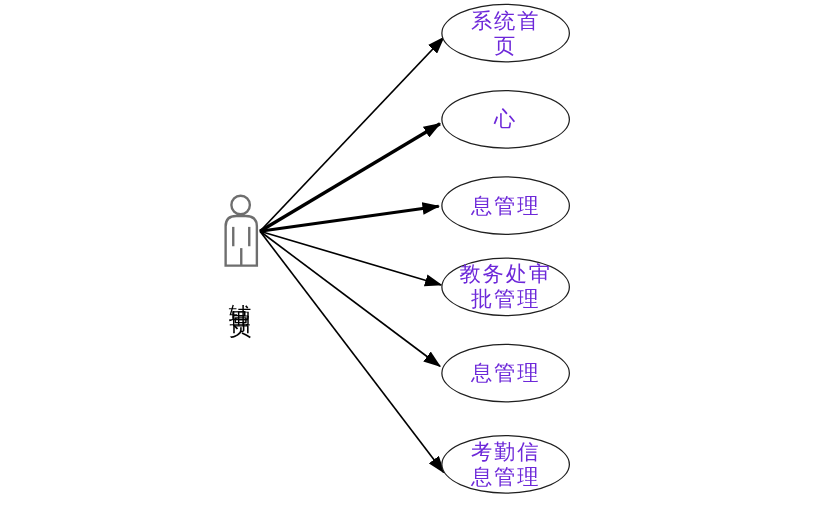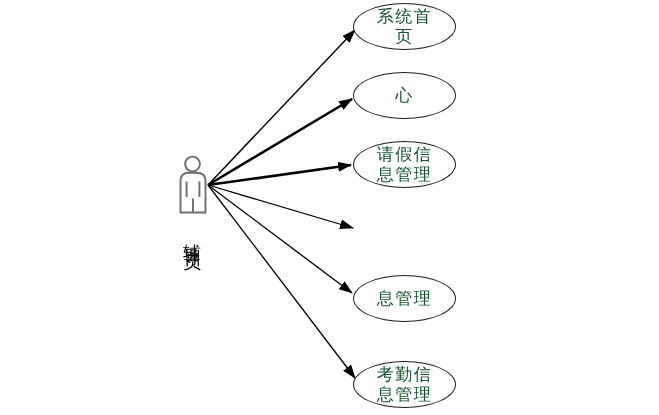--- a/index.html
+++ b/index.html
@@ -32,21 +32,21 @@
     background: #ffffff;
     display: flex;
     flex-direction: column;
     align-items: center;
     justify-content: center;
     box-sizing: border-box;
   }
   .uc-line {
     font-size: 17px;
     line-height: 20px;
-    color: #14532d;
+    color: #6d28d9;
     letter-spacing: 1.5px;
     white-space: nowrap;
     text-align: right;
   }
   .actor-label {
     position: absolute;
     left: 181px;
     top: 229px;
     font-size: 18px;
     color: #000000;
@@ -89,27 +89,30 @@
   <div class="usecase" style="top:3px">
     <div class="uc-line">系统首</div>
     <div class="uc-line">页</div>
   </div>
 
   <div class="usecase" style="top:72px">
     <div class="uc-line">心</div>
   </div>
 
   <div class="usecase" style="top:141px">
-    <div class="uc-line">请假信</div>
     <div class="uc-line">息管理</div>
   </div>
 
+  <div class="usecase" style="top:206px">
+    <div class="uc-line">教务处审</div>
+    <div class="uc-line">批管理</div>
+  </div>
 
   <div class="usecase" style="top:275px">
     <div class="uc-line">息管理</div>
   </div>
 
-  <div class="usecase" style="top:361px">
+  <div class="usecase" style="top:348px">
     <div class="uc-line">考勤信</div>
     <div class="uc-line">息管理</div>
   </div>
 
 </div>
 
 </body></html>

